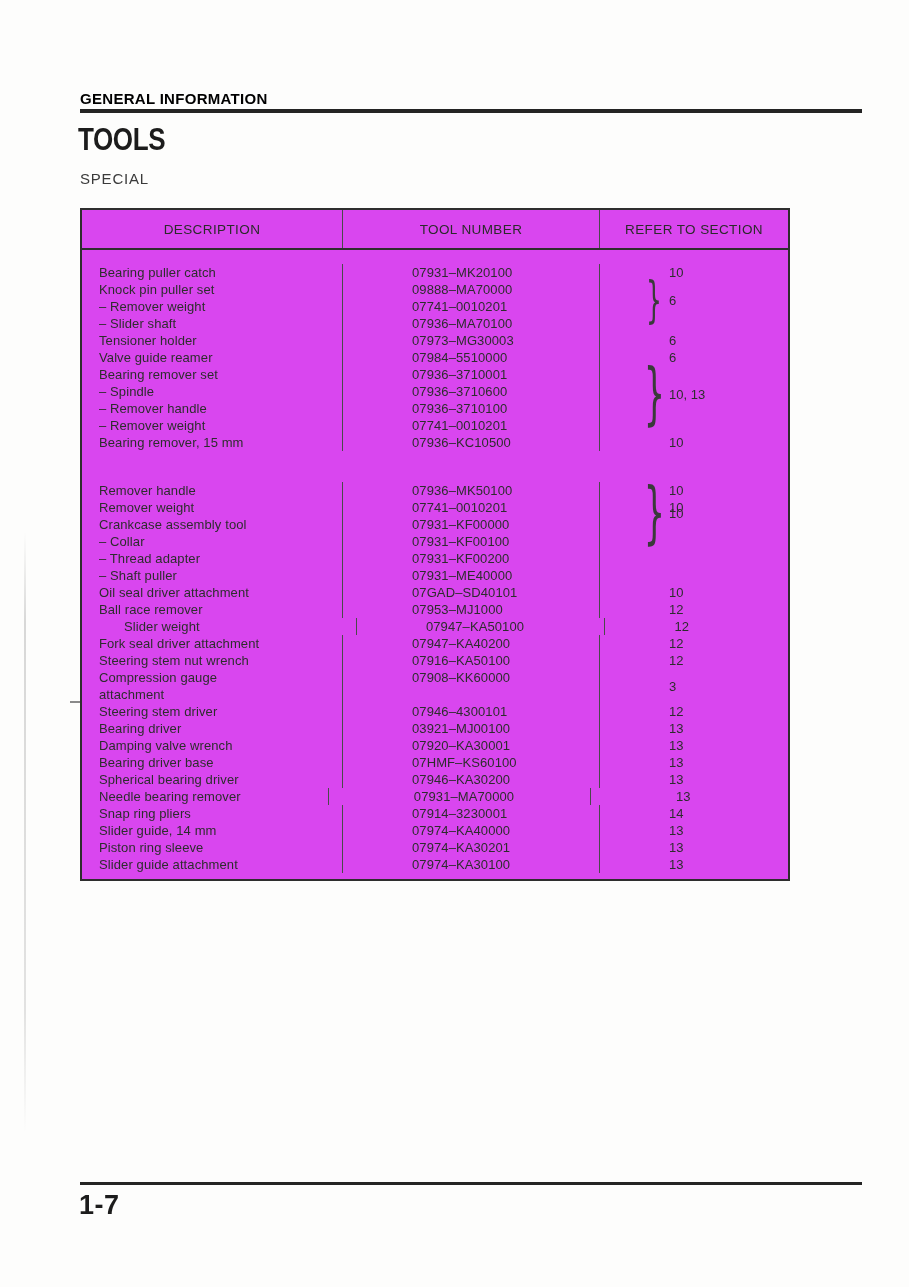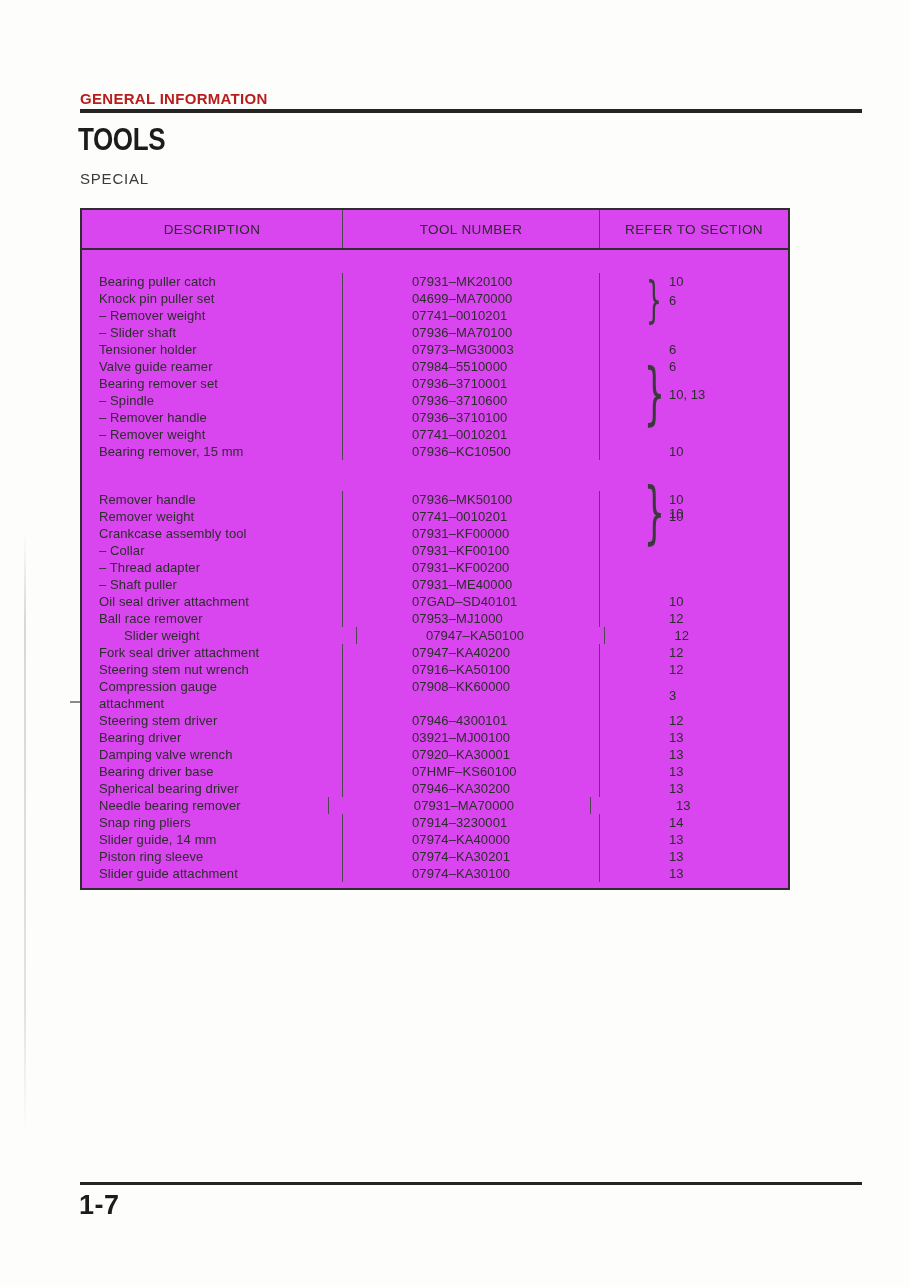--- a/index.html
+++ b/index.html
@@ -7,21 +7,21 @@
     width:909px;height:1287px;position:relative;
     background:#fdfdfc;
     font-family:"Liberation Sans", sans-serif;
     color:#2d2d2d;
     overflow:hidden;
   }
   *{box-sizing:border-box;}
 
   .section-header{
     position:absolute;left:80px;top:90px;
-    font-size:15px;font-weight:bold;letter-spacing:.3px;color:#b91c1c;text-align:right;
+    font-size:15px;font-weight:bold;letter-spacing:.3px;color:#000000;text-align:right;
   }
   .header-rule{
     position:absolute;left:80px;top:109px;width:782px;height:4px;background:#242424;
   }
   .page-title{
     position:absolute;left:78px;top:122px;
     font-size:31px;font-weight:bold;color:#1c1c1c;letter-spacing:-.5px;
     transform:scaleX(.84);transform-origin:left center;
   }
   .page-subtitle{
@@ -37,21 +37,21 @@
     display:flex;height:40px;border-bottom:2px solid #2e2e2e;
   }
   .hcell{
     display:flex;align-items:center;justify-content:center;
     font-size:13.5px;color:#2b2b2b;letter-spacing:.4px;
   }
   .hc1{width:261px;border-right:1px solid #4a4a4a;}
   .hc2{width:257px;border-right:1px solid #4a4a4a;}
   .hc3{width:188px;}
 
-  .tbody{position:relative;padding-top:23px;padding-bottom:6px;}
+  .tbody{position:relative;padding-top:14px;padding-bottom:6px;}
   .trow{display:flex;}
   .tcell{font-size:13px;line-height:17px;color:#2d2d2d;letter-spacing:.1px;}
   .cell-desc{width:261px;border-right:1px solid #4a4a4a;padding-left:17px;white-space:pre-line;}
   .cell-tool{width:257px;border-right:1px solid #4a4a4a;padding-left:69px;}
   .cell-sec{width:188px;padding-left:69px;display:flex;align-items:center;}
 
   .brace{
     position:absolute;left:560px;width:24px;
     display:flex;align-items:center;justify-content:center;
     color:#3a3a3a;overflow:visible;pointer-events:none;
@@ -96,21 +96,21 @@
     <div class="hcell hc3">REFER TO SECTION</div>
   </div>
   <div class="tbody">
       <div class="trow" style="height: 17px;">
         <div class="tcell cell-desc">Bearing puller catch</div>
         <div class="tcell cell-tool">07931–MK20100</div>
         <div class="tcell cell-sec">10</div>
       </div>
       <div class="trow" style="height: 17px;">
         <div class="tcell cell-desc">Knock pin puller set</div>
-        <div class="tcell cell-tool">04699–MA70000</div>
+        <div class="tcell cell-tool">09888–MA70000</div>
         <div class="tcell cell-sec"></div>
       </div>
       <div class="trow" style="height: 17px;">
         <div class="tcell cell-desc">– Remover weight</div>
         <div class="tcell cell-tool">07741–0010201</div>
         <div class="tcell cell-sec"></div>
       </div>
       <div class="trow" style="height: 17px;">
         <div class="tcell cell-desc">– Slider shaft</div>
         <div class="tcell cell-tool">07936–MA70100</div>

